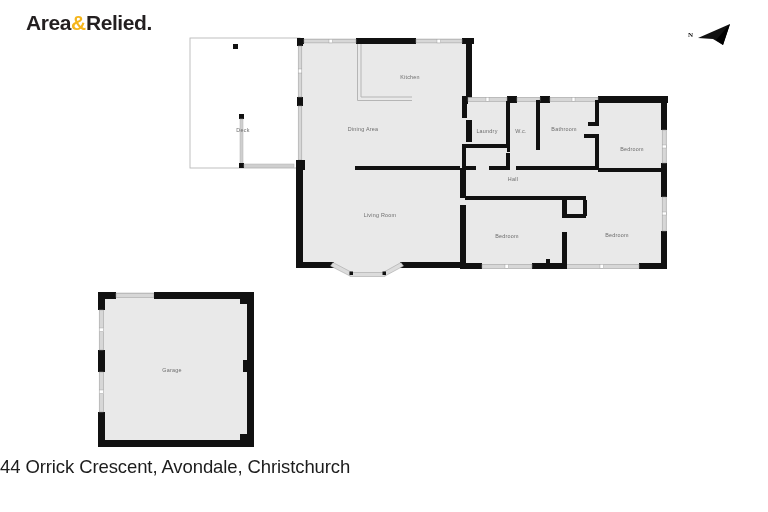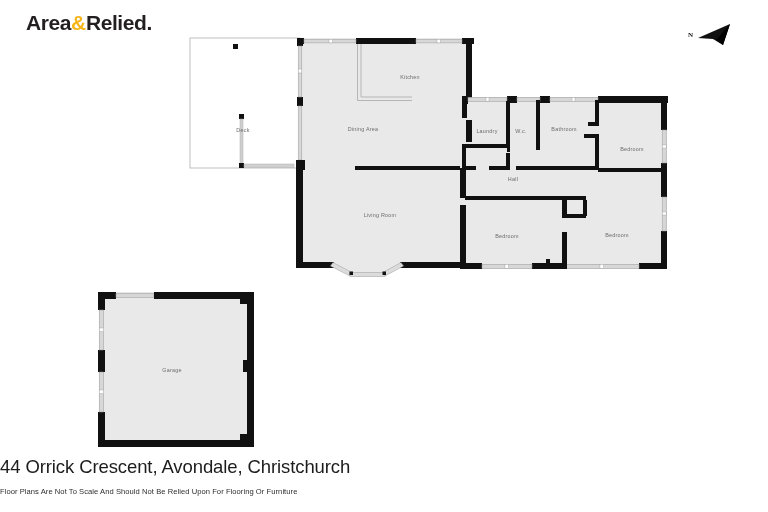--- a/index.html
+++ b/index.html
@@ -277,14 +277,13 @@
     <text class="room-label" x="507" y="237">Bedroom</text>
     <text class="room-label" x="617" y="236">Bedroom</text>
     <text class="room-label" x="172" y="371">Garage</text>
   </g>
 
 </svg>
 </div>
 
 <div id="caption-block">
   <div id="plan-title">44 Orrick Crescent, Avondale, Christchurch</div>
-  <div id="plan-disclaimer">Floor Plans Are Not To Scale And Should Not Be Relied Upon For Flooring Or Furniture</div>
 </div>
 
 </body></html>

